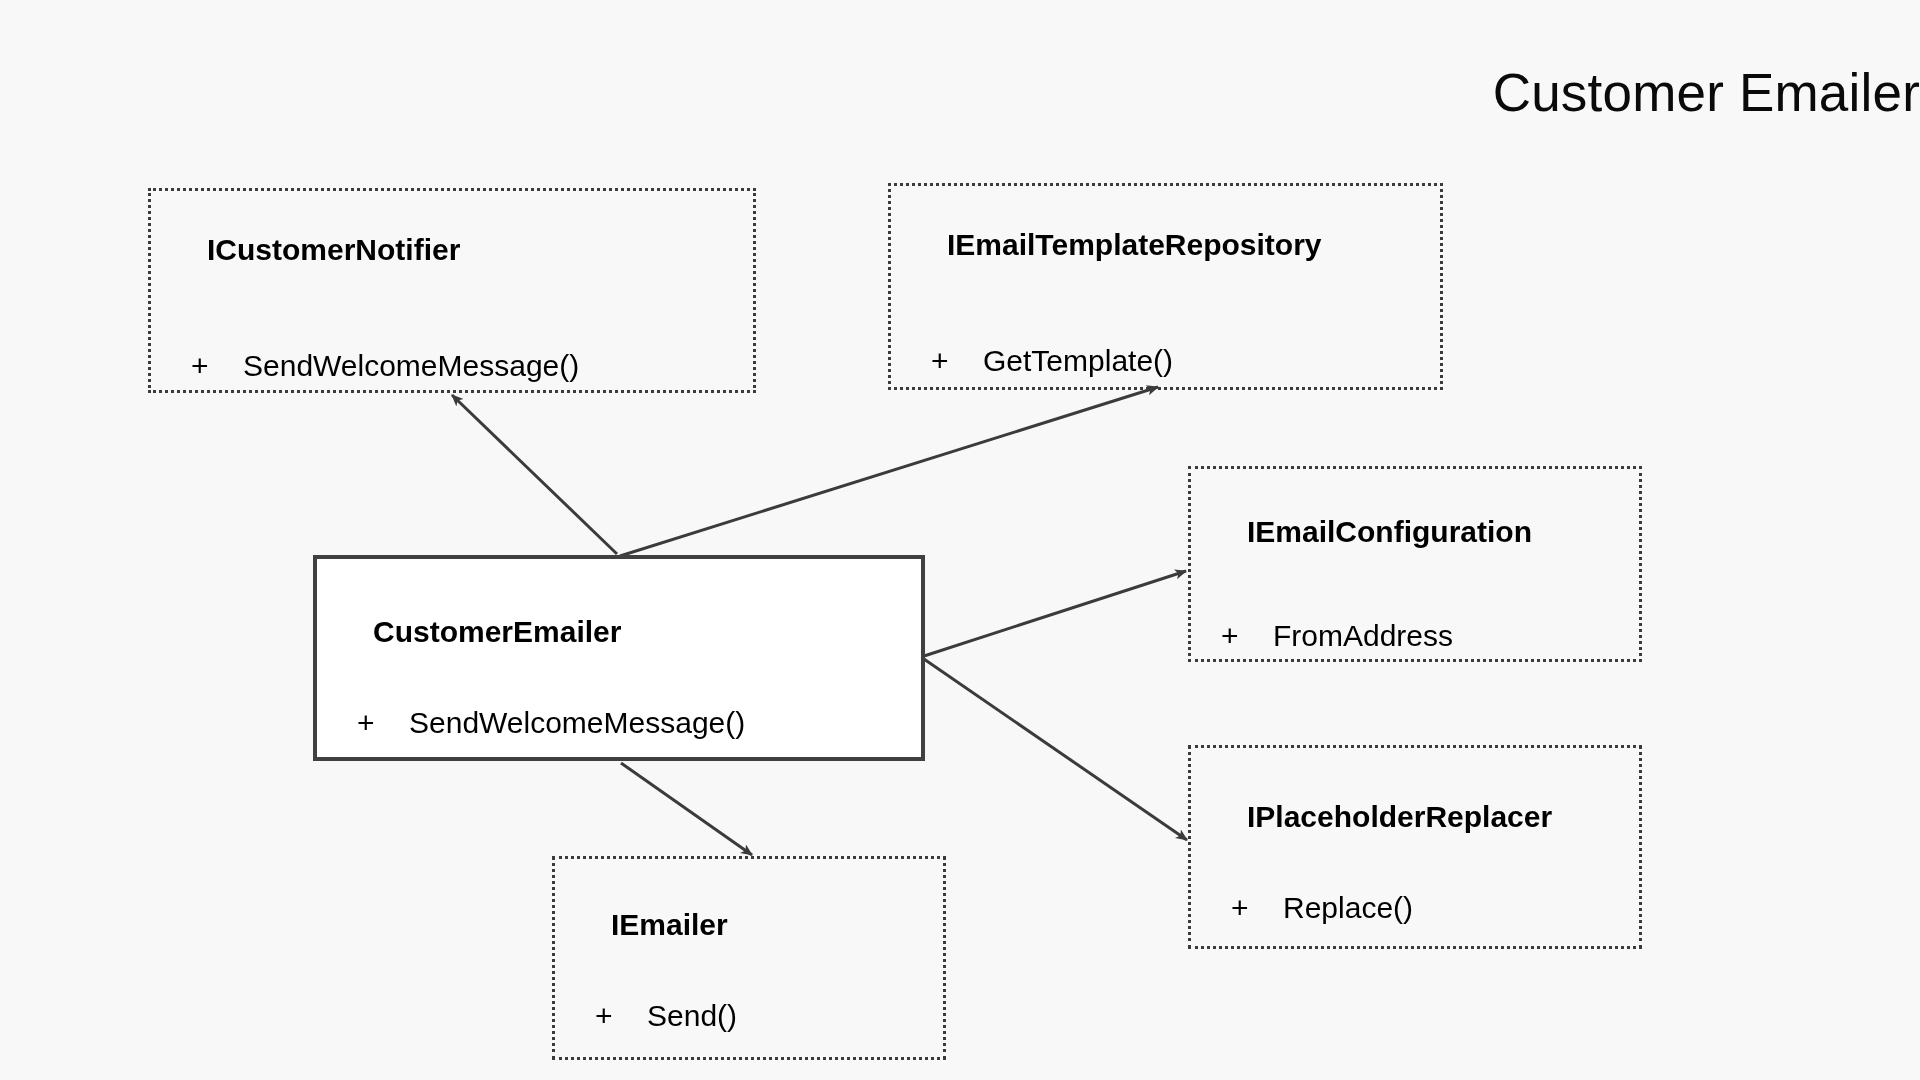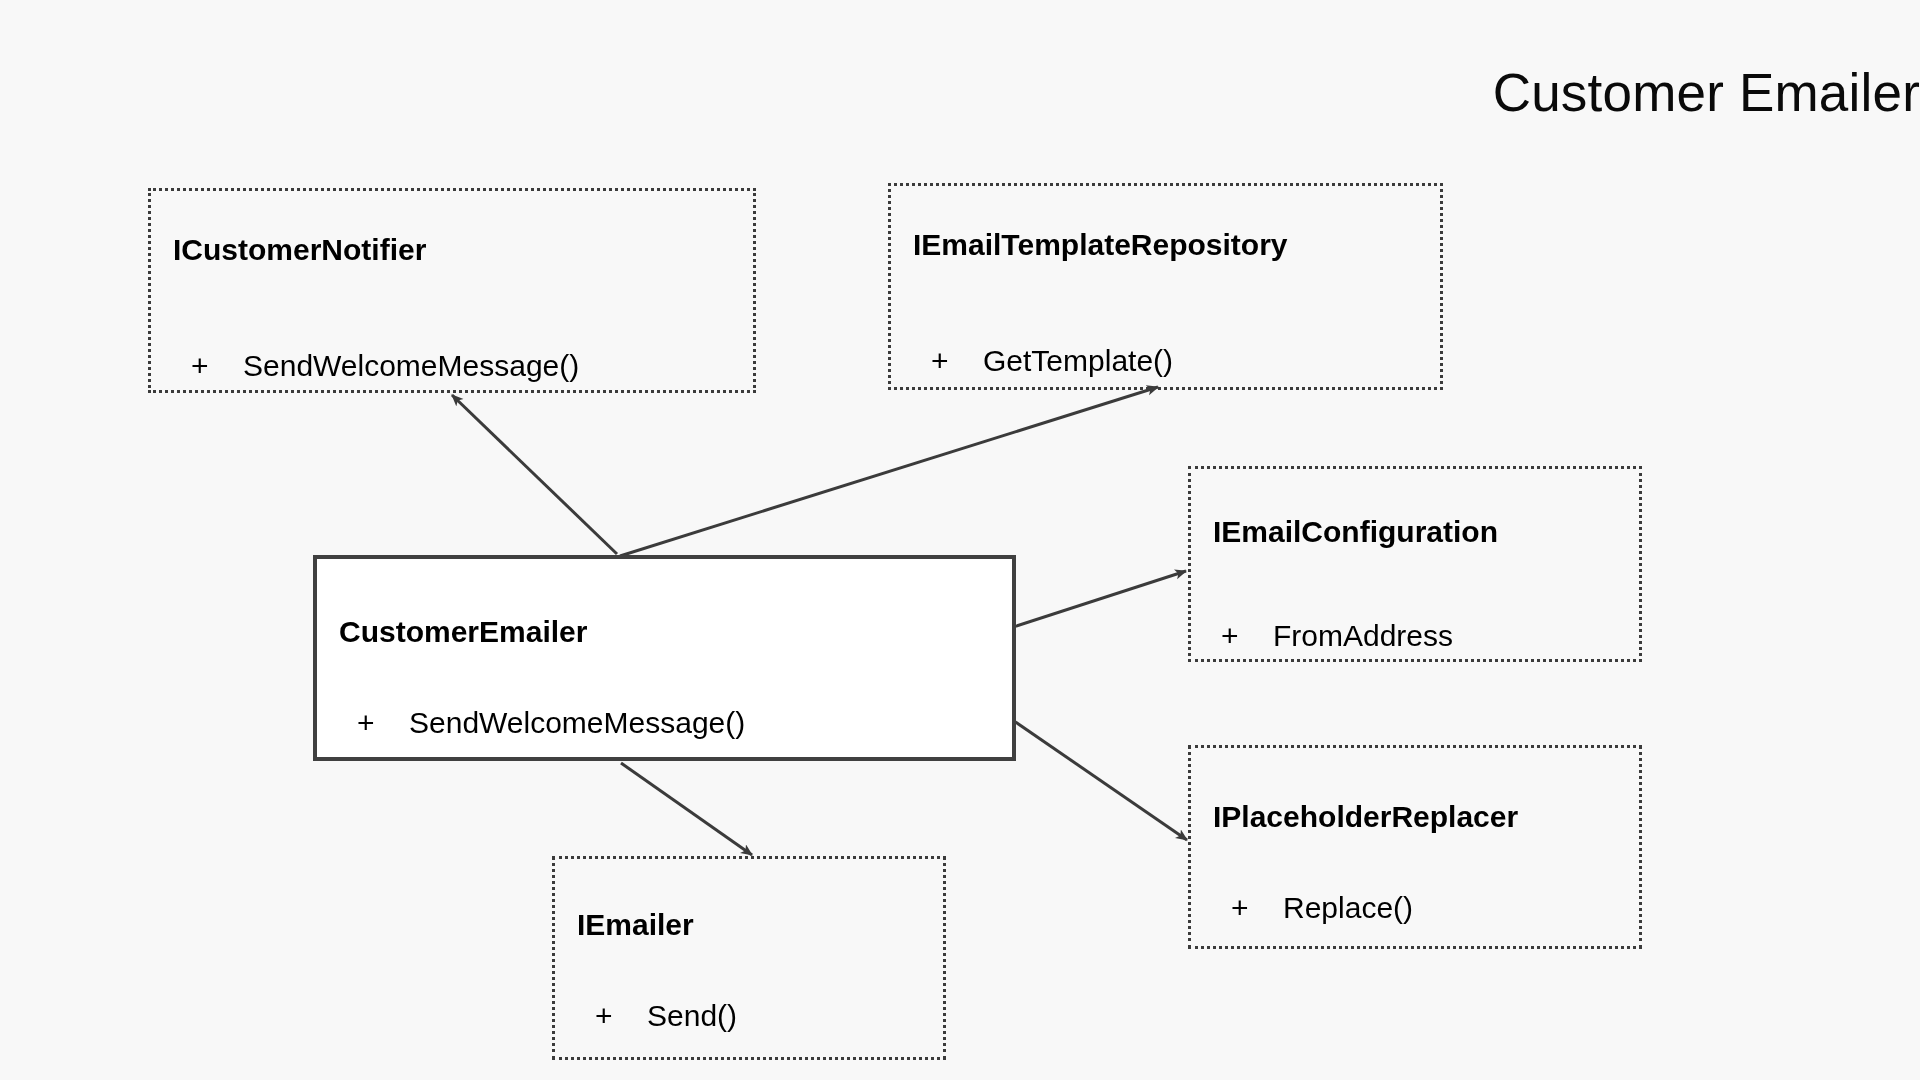--- a/index.html
+++ b/index.html
@@ -41,20 +41,21 @@
   .node.impl {
     border: 4px solid #404040;
     background: #ffffff;
   }
   .node-title {
     position: absolute;
     font-size: 30px;
     font-weight: bold;
     color: #000000;
     white-space: nowrap;
+    margin-left: 34px;
   }
   .member {
     position: absolute;
     font-size: 30px;
     font-weight: normal;
     color: #000000;
     white-space: nowrap;
     margin-top: 43px;
   }
   .member .vis {
@@ -83,21 +84,21 @@
   #node-iemailconfiguration .member     { left: 30px; top: 107px; }
 
   #node-iplaceholderreplacer       { left: 1188px; top: 745px; width: 454px;  height: 204px; }
   #node-iplaceholderreplacer .node-title { left: 22px; top: 52px; }
   #node-iplaceholderreplacer .member     { left: 40px; top: 100px; }
 
   #node-iemailer       { left: 552px;  top: 856px; width: 394px;  height: 204px; }
   #node-iemailer .node-title { left: 22px; top: 49px; }
   #node-iemailer .member     { left: 40px; top: 97px; }
 
-  #node-customeremailer       { left: 313px;  top: 555px; width: 703px;  height: 206px; }
+  #node-customeremailer       { left: 313px;  top: 555px; width: 612px;  height: 206px; }
   #node-customeremailer .node-title { left: 22px; top: 56px; }
   #node-customeremailer .member     { left: 40px; top: 104px; }
 </style>
 </head>
 <body>
 
 <div id="canvas">
 
   <div id="diagram-title">Customer Emailer</div>
 

